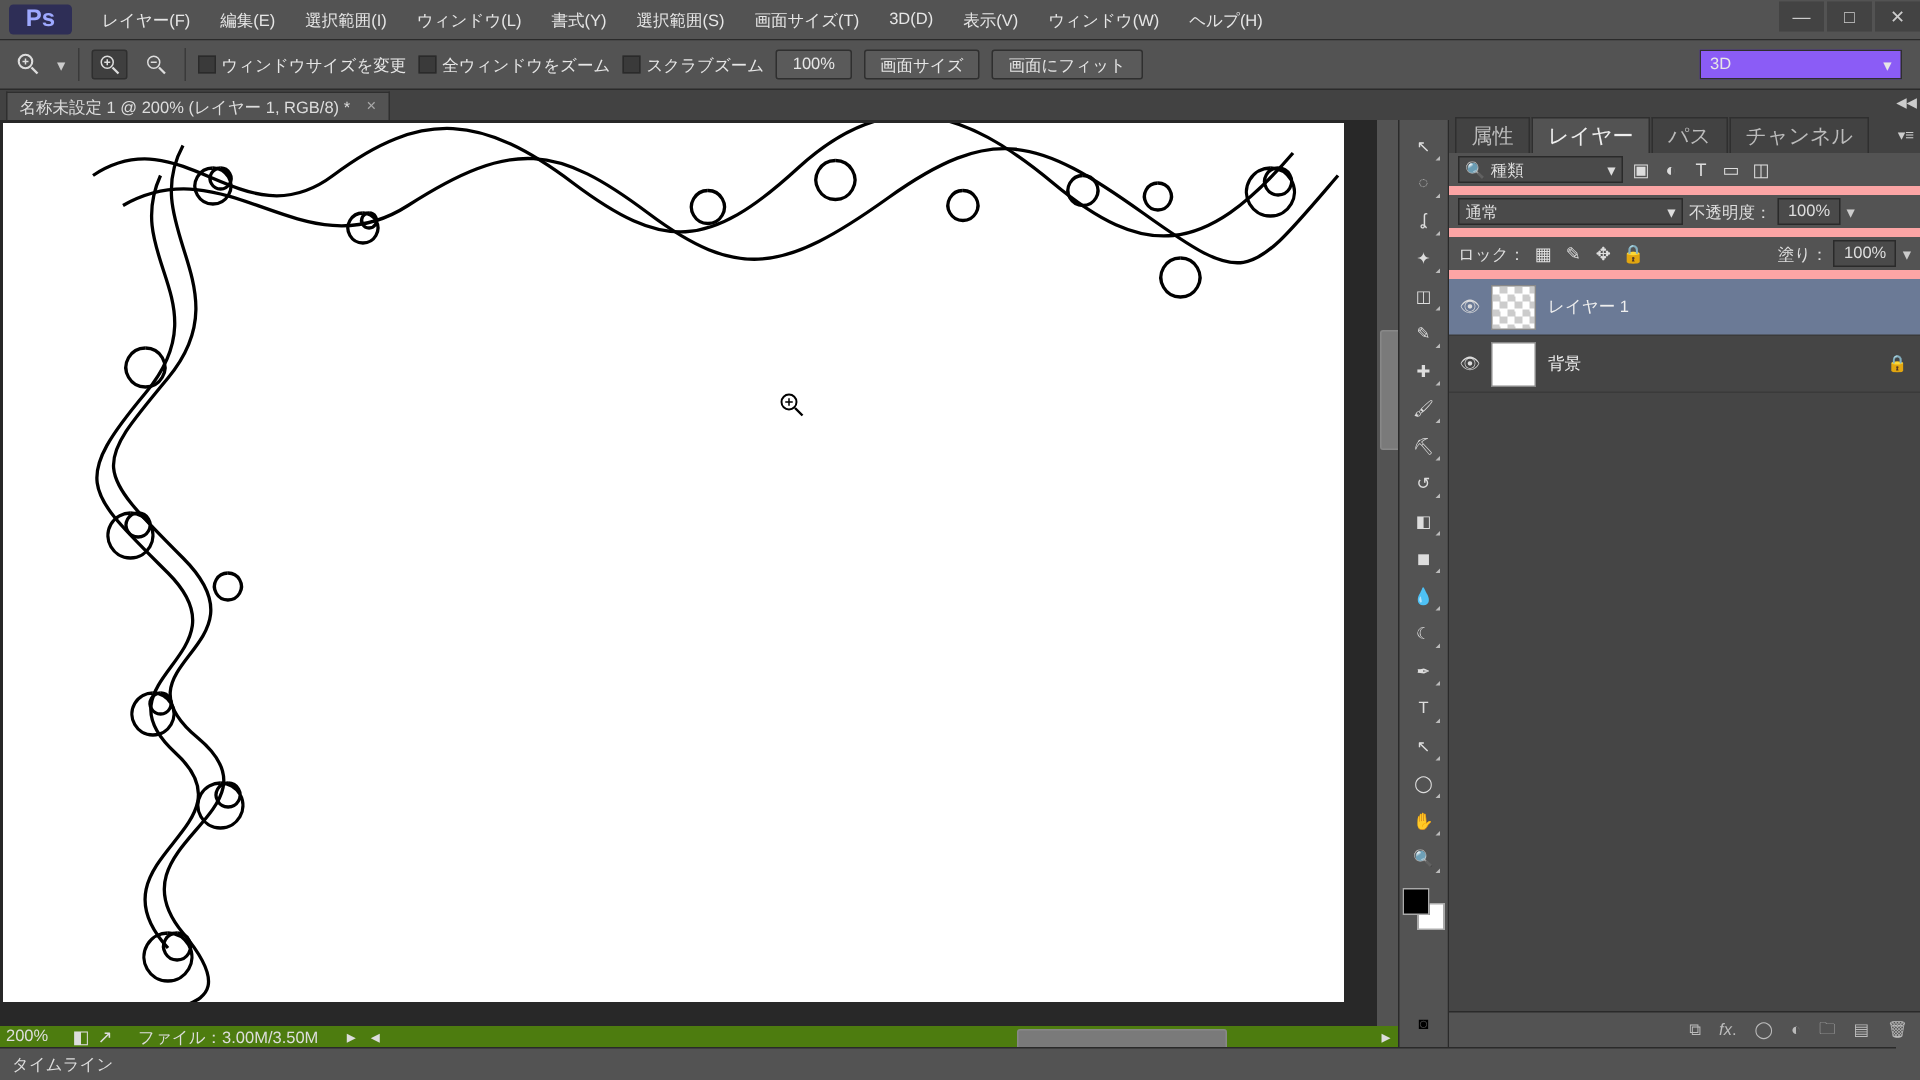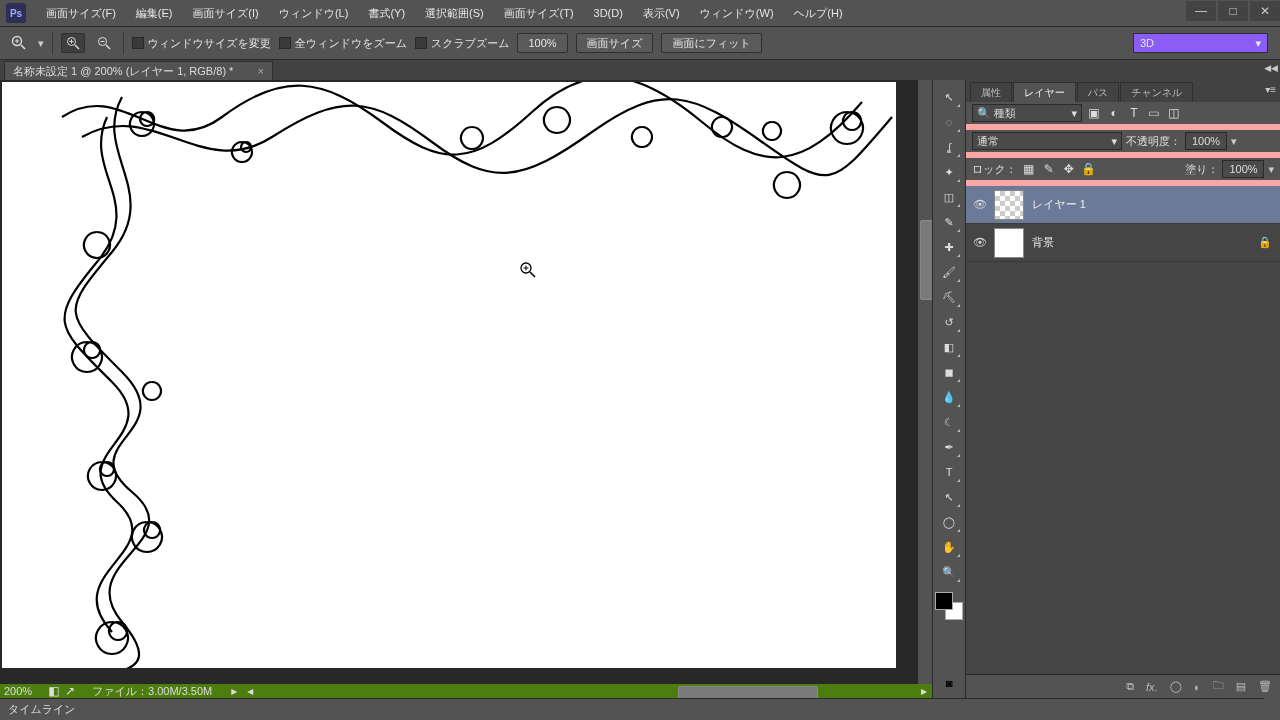--- a/index.html
+++ b/index.html
@@ -1,34 +1,34 @@
 <!DOCTYPE html>
 <html><head>
 <meta charset="utf-8">
 <style>
   *{margin:0;padding:0;box-sizing:border-box;font-family:"Meiryo UI","MS PGothic",sans-serif;font-size:11px;user-select:none}
   body{width:1280px;height:720px;background:#535353;overflow:hidden;position:relative}
   
   .menubar{height:27px;background:#535353;display:flex;align-items:center;color:#e6e6e6;padding-left:6px;border-bottom:1px solid #2a2a2a}
-  .ps-logo{width:20px;height:20px;background:#2e2e56;display:flex;align-items:center;justify-content:center;color:#9ea9ff;font-weight:700;font-size:10px;border-radius:3px;margin-right:10px}
+  .ps-logo{width:42px;height:20px;background:#2e2e56;display:flex;align-items:center;justify-content:center;color:#9ea9ff;font-weight:700;font-size:16px;border-radius:3px;margin-right:10px}
   .menubar .mi{padding:0 10px;height:27px;display:flex;align-items:center;cursor:default}
   .winbtns{margin-left:auto;display:flex}
   .winbtns div{width:30px;height:20px;background:#434343;margin-left:2px;display:flex;align-items:center;justify-content:center;color:#ccc;font-size:12px;margin-top:-4px}
   
   .optbar{height:33px;background:#535353;border-bottom:1px solid #2a2a2a;display:flex;align-items:center;padding:0 8px;color:#e6e6e6;gap:8px}
   .tool-ico{width:22px;height:22px;display:flex;align-items:center;justify-content:center}
   .chk{width:12px;height:12px;border:1px solid #2a2a2a;background:#3a3a3a;display:inline-block;margin-right:4px;vertical-align:-2px}
   .btnsm{height:20px;border:1px solid #2f2f2f;background:#5a5a5a;padding:0 10px;display:flex;align-items:center;border-radius:2px}
   .btnsm.sel{background:#3f3f3f}
   .vdiv{width:1px;height:22px;background:#3a3a3a}
   .dd3d{width:135px;height:20px;border:1px solid #2f2f2f;background:#8b5cf6;display:flex;align-items:center;padding:0 6px;justify-content:space-between;margin-left:auto;margin-right:4px}
   
   .tabrow{height:20px;display:flex;align-items:flex-end;background:#424242;padding-left:4px;position:relative}
   .tabrow .expand{position:absolute;right:2px;top:3px;color:#ccc;font-size:9px}
-  .doctab{height:19px;background:#535353;border:1px solid #2f2f2f;border-bottom:none;padding:0 8px;display:flex;align-items:center;color:#ddd;gap:24px}
+  .doctab{height:19px;background:#535353;border:1px solid #2f2f2f;border-bottom:none;padding:0 8px;display:flex;align-items:center;color:#ddd;gap:11px}
   .doctab .x{color:#aaa}
   
   .work{position:absolute;left:0;top:80px;right:0;bottom:22px;display:flex}
   .canvaswrap{flex:1;position:relative;background:#282828;overflow:hidden}
   #canvas{background:#fff;position:absolute;left:2px;top:2px}
   .vscroll{width:14px;background:#535353;position:absolute;right:0;top:0;bottom:14px}
   .vscroll .thumb{position:absolute;left:2px;right:2px;top:140px;height:80px;background:#7a7a7a;border-radius:2px}
   .hscroll{height:14px;position:absolute;left:0;right:0;bottom:0;background:#4d7c0f;display:flex;align-items:center;color:#ddd}
   .hscroll .zoom{width:46px;padding-left:4px}
   .hscroll .info{padding:0 14px}
@@ -38,21 +38,21 @@
   .toolcol{width:33px;background:#535353;border-left:1px solid #2a2a2a;display:flex;flex-direction:column;align-items:center;padding-top:6px;gap:3px;position:relative}
   .toolcol .tc{width:24px;height:22px;display:flex;align-items:center;justify-content:center;color:#ddd;position:relative}
   .tc .tri{position:absolute;right:1px;bottom:1px;width:0;height:0;border-left:3px solid transparent;border-bottom:3px solid #bbb}
   .swatch{position:relative;width:28px;height:28px;margin-top:6px}
   .swatch .fg{position:absolute;left:0;top:0;width:18px;height:18px;background:#000;border:1px solid #aaa}
   .swatch .bg{position:absolute;right:0;bottom:0;width:18px;height:18px;background:#fff;border:1px solid #aaa}
   .toolcol .qm{position:absolute;bottom:6px;width:24px;height:18px;display:flex;align-items:center;justify-content:center}
   
   .panels{width:315px;background:#535353;border-left:1px solid #2a2a2a;display:flex;flex-direction:column}
   .ptabs{height:22px;display:flex;align-items:flex-end;background:#424242;color:#bbb;padding-left:4px;gap:1px;position:relative}
-  .ptabs .pt{padding:3px 10px 2px;background:#424242;border:1px solid #2f2f2f;border-bottom:none;font-size:10px}
+  .ptabs .pt{padding:3px 10px 2px;background:#424242;border:1px solid #2f2f2f;border-bottom:none;font-size:14px}
   .ptabs .pt.active{background:#535353;color:#eee}
   .ptabs .mnu{position:absolute;right:4px;top:4px;color:#ccc;font-size:10px}
   .prow{height:28px;border-bottom:6px solid #fca5a5;display:flex;align-items:center;padding:0 6px;color:#ddd;gap:4px}
   .prow .sel{flex:1;height:18px;border:1px solid #2a2a2a;background:#4a4a4a;display:flex;align-items:center;padding:0 4px;justify-content:space-between}
   .numbox{width:42px;height:18px;border:1px solid #2a2a2a;background:#4a4a4a;display:flex;align-items:center;justify-content:center}
   .layers{flex:1;background:#454545;overflow:auto}
   .lrow{height:38px;display:flex;align-items:center;border-bottom:1px solid #3a3a3a;padding-right:8px}
   .lrow.sel{background:#6b7a96}
   .eye{width:28px;text-align:center;color:#ddd}
   .thumb{width:30px;height:30px;border:1px solid #888;background:#fff;margin-right:8px;background-image:repeating-conic-gradient(#ccc 0 25%,#fff 0 50%);background-size:10px 10px}
@@ -66,23 +66,23 @@
   .zc{position:absolute;left:520px;top:182px;width:16px;height:16px}
   .zc svg{overflow:visible}
   .sicon{width:16px;height:16px;display:inline-flex;align-items:center;justify-content:center;font-size:12px;color:#ddd}
 </style>
 </head>
 <body>
 
 <div class="menubar">
   <div class="ps-logo">Ps</div>
   <div id="menus" style="display:flex">
-      <div class="mi">画面サイズ(F)</div>
+      <div class="mi">レイヤー(F)</div>
       <div class="mi">編集(E)</div>
-      <div class="mi">画面サイズ(I)</div>
+      <div class="mi">選択範囲(I)</div>
       <div class="mi">ウィンドウ(L)</div>
       <div class="mi">書式(Y)</div>
       <div class="mi">選択範囲(S)</div>
       <div class="mi">画面サイズ(T)</div>
       <div class="mi">3D(D)</div>
       <div class="mi">表示(V)</div>
       <div class="mi">ウィンドウ(W)</div>
       <div class="mi">ヘルプ(H)</div>
     </div>
   <div class="winbtns">

